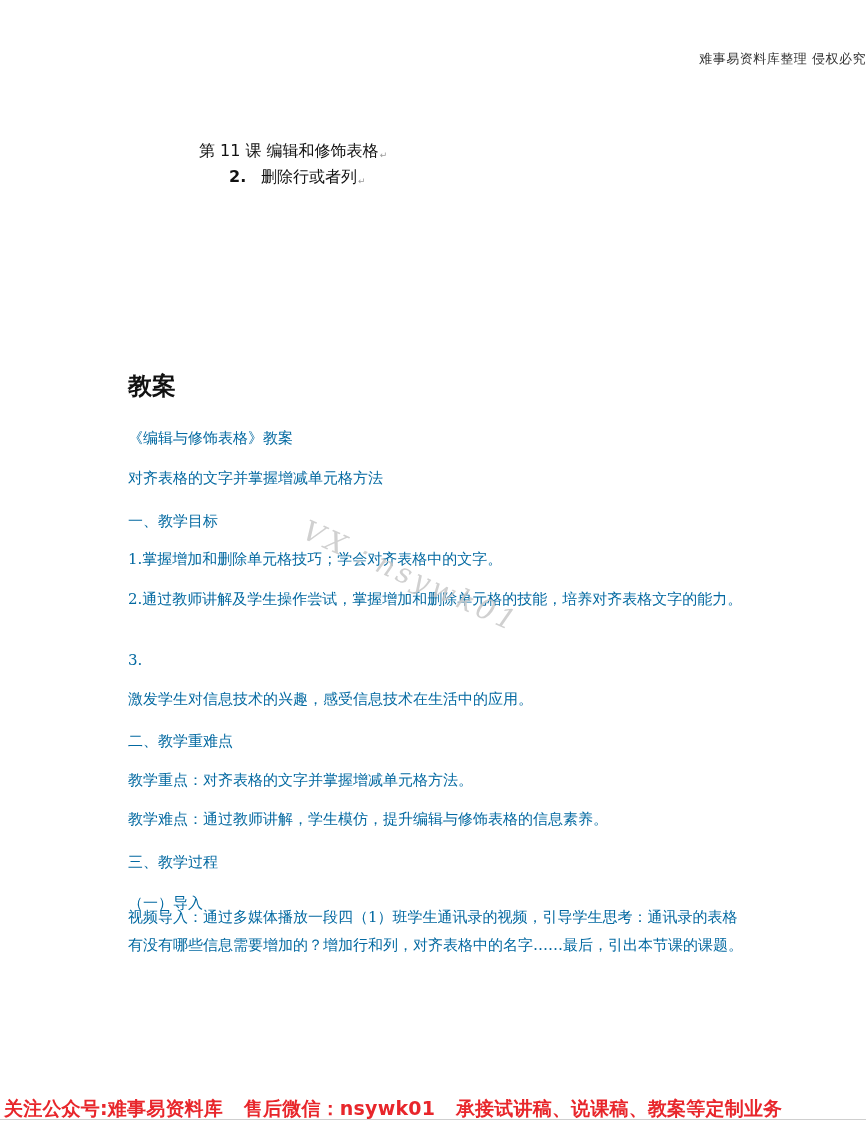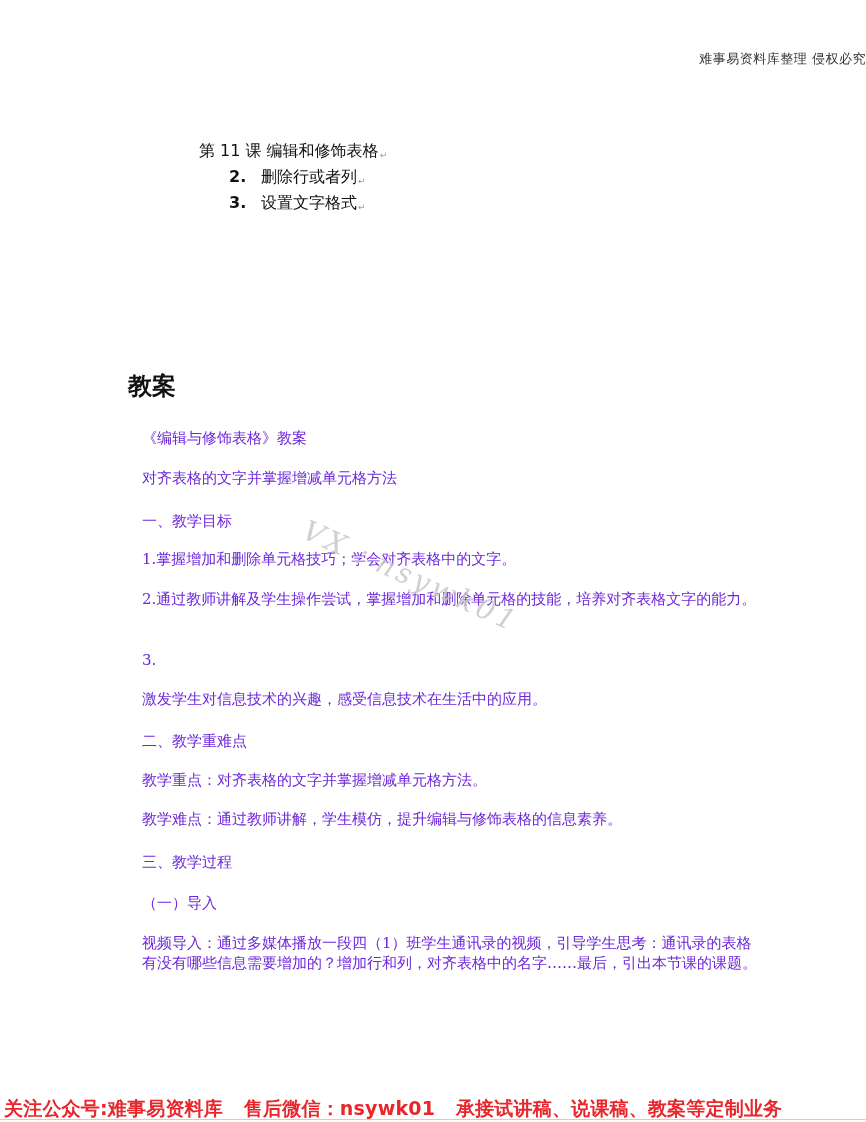--- a/index.html
+++ b/index.html
@@ -16,21 +16,21 @@
   .lesson-title { font-size: 16px; color: #111; height: 24px; line-height: 22px; }
   .lesson-item { position: relative; height: 26px; line-height: 26px; font-size: 16px; color: #111; padding-left: 30px; }
   .lesson-item .num { display: inline-block; width: 32px; font-weight: bold; }
   .para-mark { color: #9a9a9a; font-size: 9px; vertical-align: -2px; margin-left: 1px; }
 
   .main-heading {
     position: absolute; left: 128px; top: 370px; font-size: 24px; font-weight: bold;
     font-family: "DejaVu Sans", "Liberation Sans", sans-serif; color: #111;
   }
   .body-text {
-    position: absolute; left: 128px; width: 620px; font-size: 15px; line-height: 20px; color: #6d28d9; margin-left: 14px;
+    position: absolute; left: 128px; width: 620px; font-size: 15px; line-height: 20px; color: #0369a1;
   }
   .watermark {
     position: absolute; left: 312px; top: 512px; font-size: 28px; color: #c8c8c8;
     font-family: "DejaVu Serif", serif; font-style: italic; letter-spacing: 4px;
     transform: rotate(24deg); transform-origin: left top; white-space: nowrap;
     pointer-events: none; opacity: 0.85;
   }
   .footer-banner {
     position: absolute; left: 0; top: 1094px; width: 866px; height: 28px;
     font-family: "DejaVu Sans", "Liberation Sans", sans-serif; font-weight: bold;
@@ -47,40 +47,37 @@
 
 <div class="header-note">难事易资料库整理 侵权必究</div>
 
 <div class="lesson-block">
   <div class="lesson-title">
     <span>第 11 课  编辑和修饰表格</span><span class="para-mark">↵</span>
   </div>
   <div class="lesson-item">
     <span class="num">2.</span><span>删除行或者列</span><span class="para-mark">↵</span>
   </div>
-  <div class="lesson-item">
-    <span class="num">3.</span><span>设置文字格式</span><span class="para-mark">↵</span>
-  </div>
 </div>
 
 <div class="main-heading">教案</div>
 
 <div class="body-text" style="top:428px">《编辑与修饰表格》教案</div>
 <div class="body-text" style="top:468px">对齐表格的文字并掌握增减单元格方法</div>
 <div class="body-text" style="top:511px">一、教学目标</div>
 <div class="body-text" style="top:549px">1.掌握增加和删除单元格技巧；学会对齐表格中的文字。</div>
 <div class="body-text" style="top:589px">2.通过教师讲解及学生操作尝试，掌握增加和删除单元格的技能，培养对齐表格文字的能力。</div>
 <div class="body-text" style="top:650px">3.</div>
 <div class="body-text" style="top:689px">激发学生对信息技术的兴趣，感受信息技术在生活中的应用。</div>
 <div class="body-text" style="top:731px">二、教学重难点</div>
 <div class="body-text" style="top:770px">教学重点：对齐表格的文字并掌握增减单元格方法。</div>
 <div class="body-text" style="top:809px">教学难点：通过教师讲解，学生模仿，提升编辑与修饰表格的信息素养。</div>
 <div class="body-text" style="top:852px">三、教学过程</div>
 <div class="body-text" style="top:893px">（一）导入</div>
-<div class="body-text" style="top:933px; line-height:20px;">视频导入：通过多媒体播放一段四（1）班学生通讯录的视频，引导学生思考：通讯录的表格有没有哪些信息需要增加的？增加行和列，对齐表格中的名字……最后，引出本节课的课题。</div>
+<div class="body-text" style="top:903px; line-height:28px;">视频导入：通过多媒体播放一段四（1）班学生通讯录的视频，引导学生思考：通讯录的表格有没有哪些信息需要增加的？增加行和列，对齐表格中的名字……最后，引出本节课的课题。</div>
 
 <div class="watermark">VX：nsywk01</div>
 
 <div class="footer-banner">
   <span>关注公众号:难事易资料库</span>
   <span>售后微信：nsywk01</span>
   <span>承接试讲稿、说课稿、教案等定制业务</span>
 </div>
 <div class="footer-rule"></div>
 

